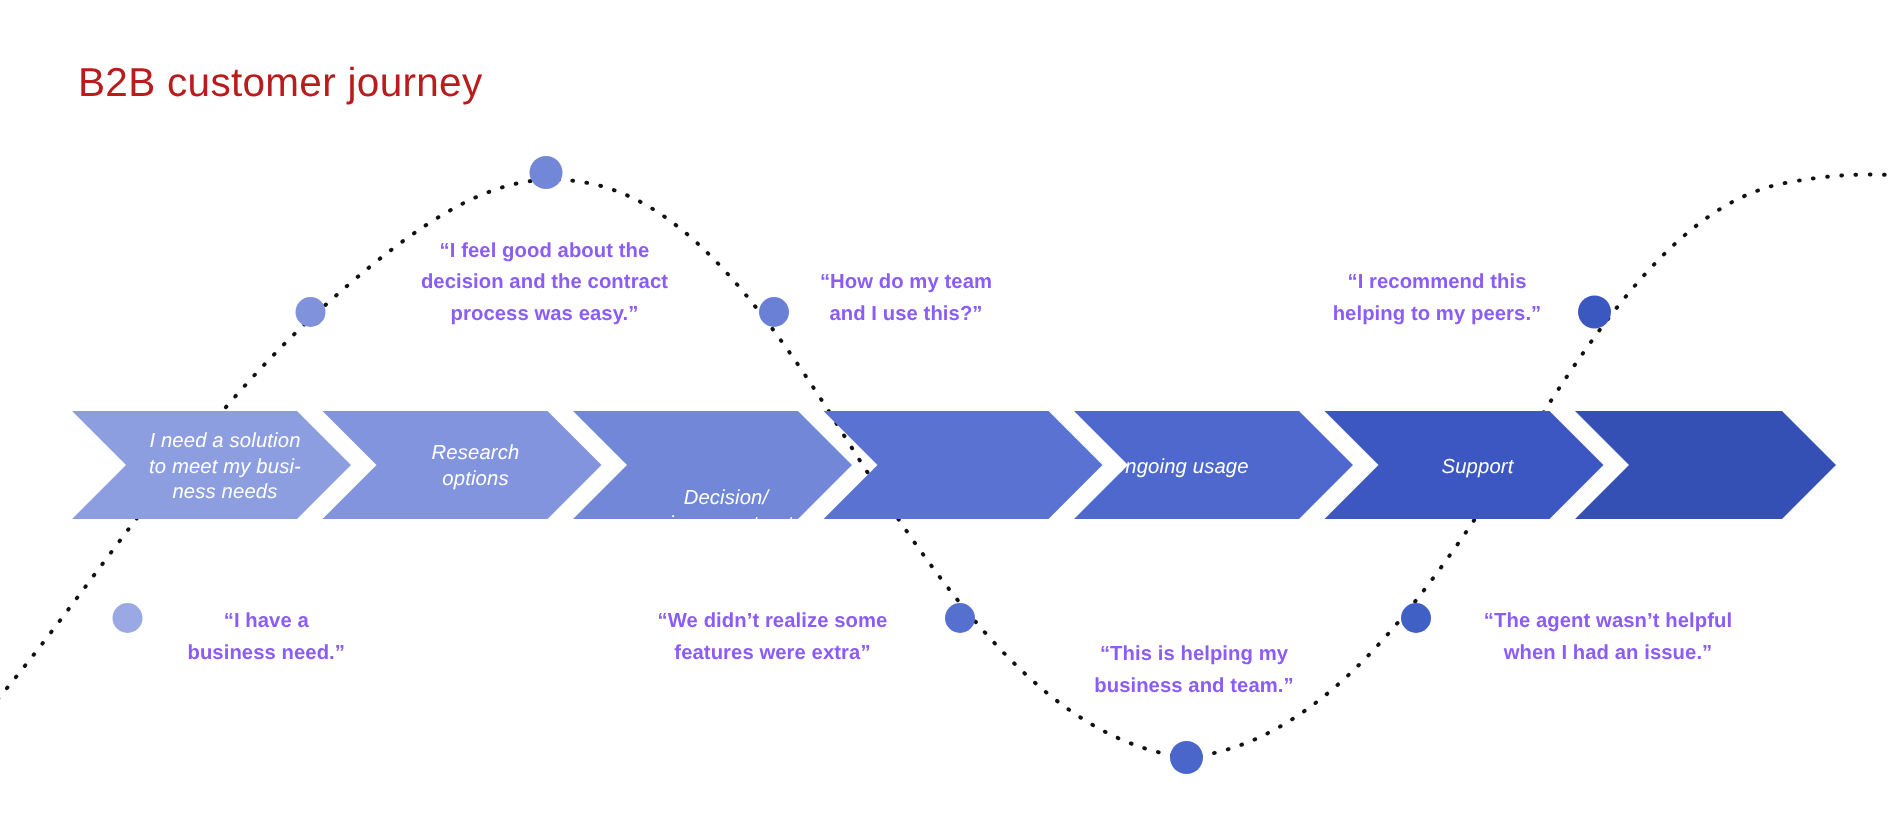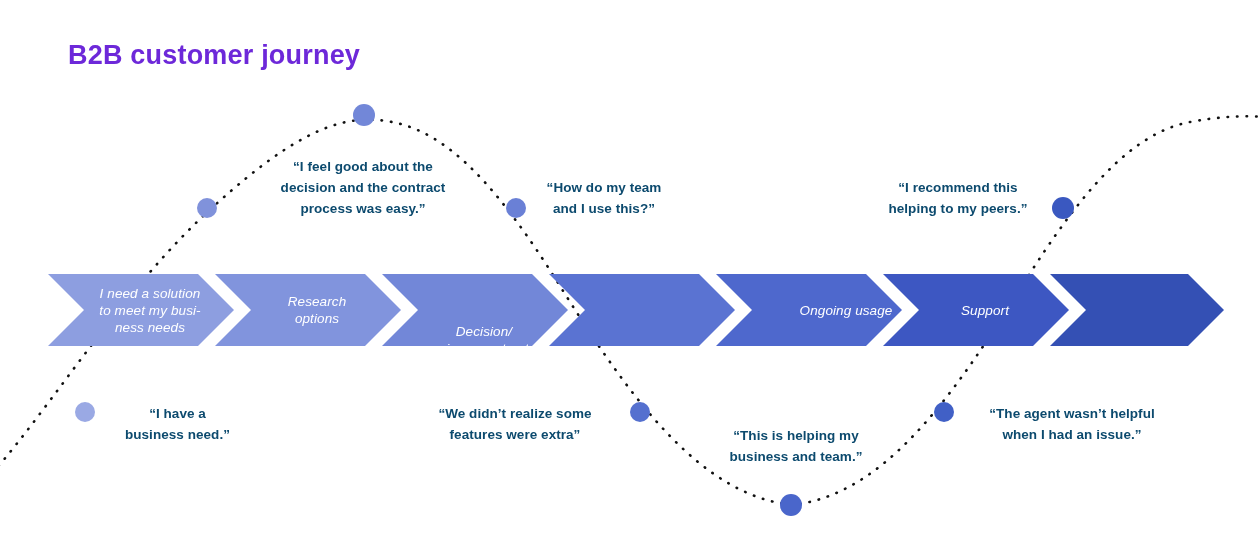--- a/index.html
+++ b/index.html
@@ -17,25 +17,25 @@
   }
   #canvas {
     position: absolute;
     left: 0;
     top: 0;
     width: 1260px;
     height: 550px;
   }
   #page-title {
     position: absolute;
-    left: 68px;
+    left: 52px;
     top: 40px;
     font-size: 27px;
-    font-weight: bold;
-    color: #6d28d9;
+    font-weight: normal;
+    color: #b91c1c;
     letter-spacing: 0.2px;
     white-space: nowrap;
   }
   .wave-layer, .stage-layer, .dot-layer {
     position: absolute;
     left: 0;
     top: 0;
     width: 1260px;
     height: 550px;
   }
@@ -59,21 +59,21 @@
     line-height: 17px;
     text-align: center;
     white-space: pre-line;
     padding: 0 6px;
     letter-spacing: 0.1px;
   }
   .quote {
     position: absolute;
     font-size: 13.5px;
     line-height: 21px;
-    color: #0c4a6e;
+    color: #8b5cf6;
     font-weight: bold;
     white-space: pre-line;
     letter-spacing: 0.05px;
   }
   .q-center { text-align: center; }
   .journey-dot {
     position: absolute;
     border-radius: 50%;
   }
 </style>
@@ -126,21 +126,21 @@
 ness needs</span>
     </div>
     <div class="stage" style="left:251px; width:132px;">
       <span class="stage-label">Research
 options</span>
     </div>
     <div class="stage" style="left:414px; width:140px;margin-top:30px;">
       <span class="stage-label">Decision/
 sign a contract</span>
     </div>
-    <div class="stage" style="left:776px; width:140px;">
+    <div class="stage" style="left:716px; width:140px;">
       <span class="stage-label">Ongoing usage</span>
     </div>
     <div class="stage" style="left:919px; width:132px;align-items:center;">
       <span class="stage-label">Support</span>
     </div>
   </div>
 
   <div class="dot-layer">
     <div class="journey-dot" style="left:75px;  top:402px; width:20px; height:20px; background:#9aa9e4;"></div>
     <div class="journey-dot" style="left:197px; top:198px; width:20px; height:20px; background:#8092db;"></div>

